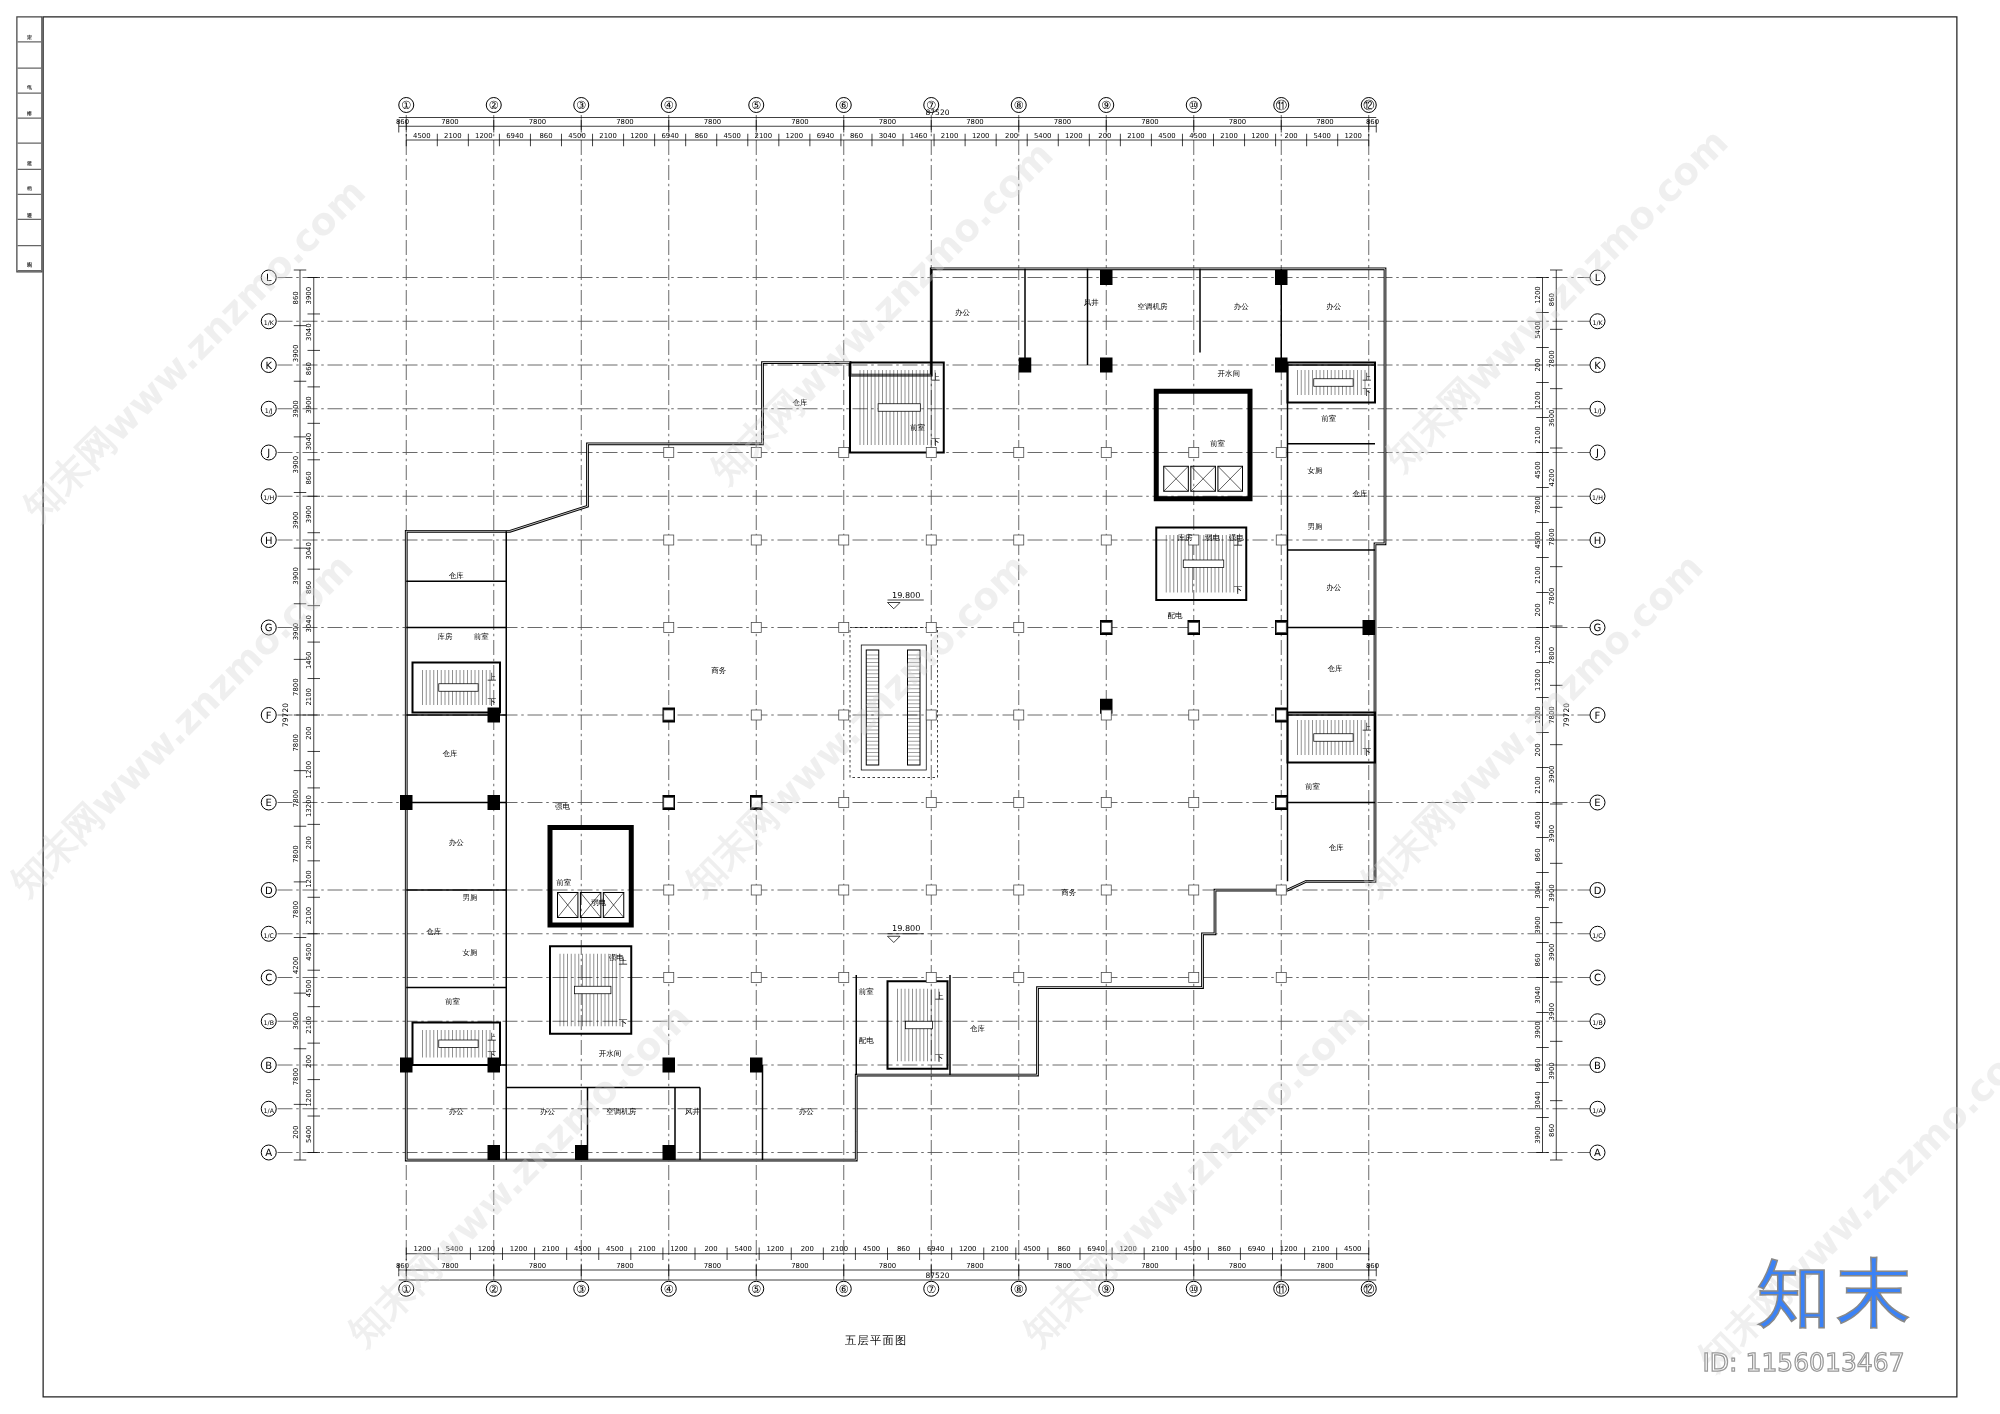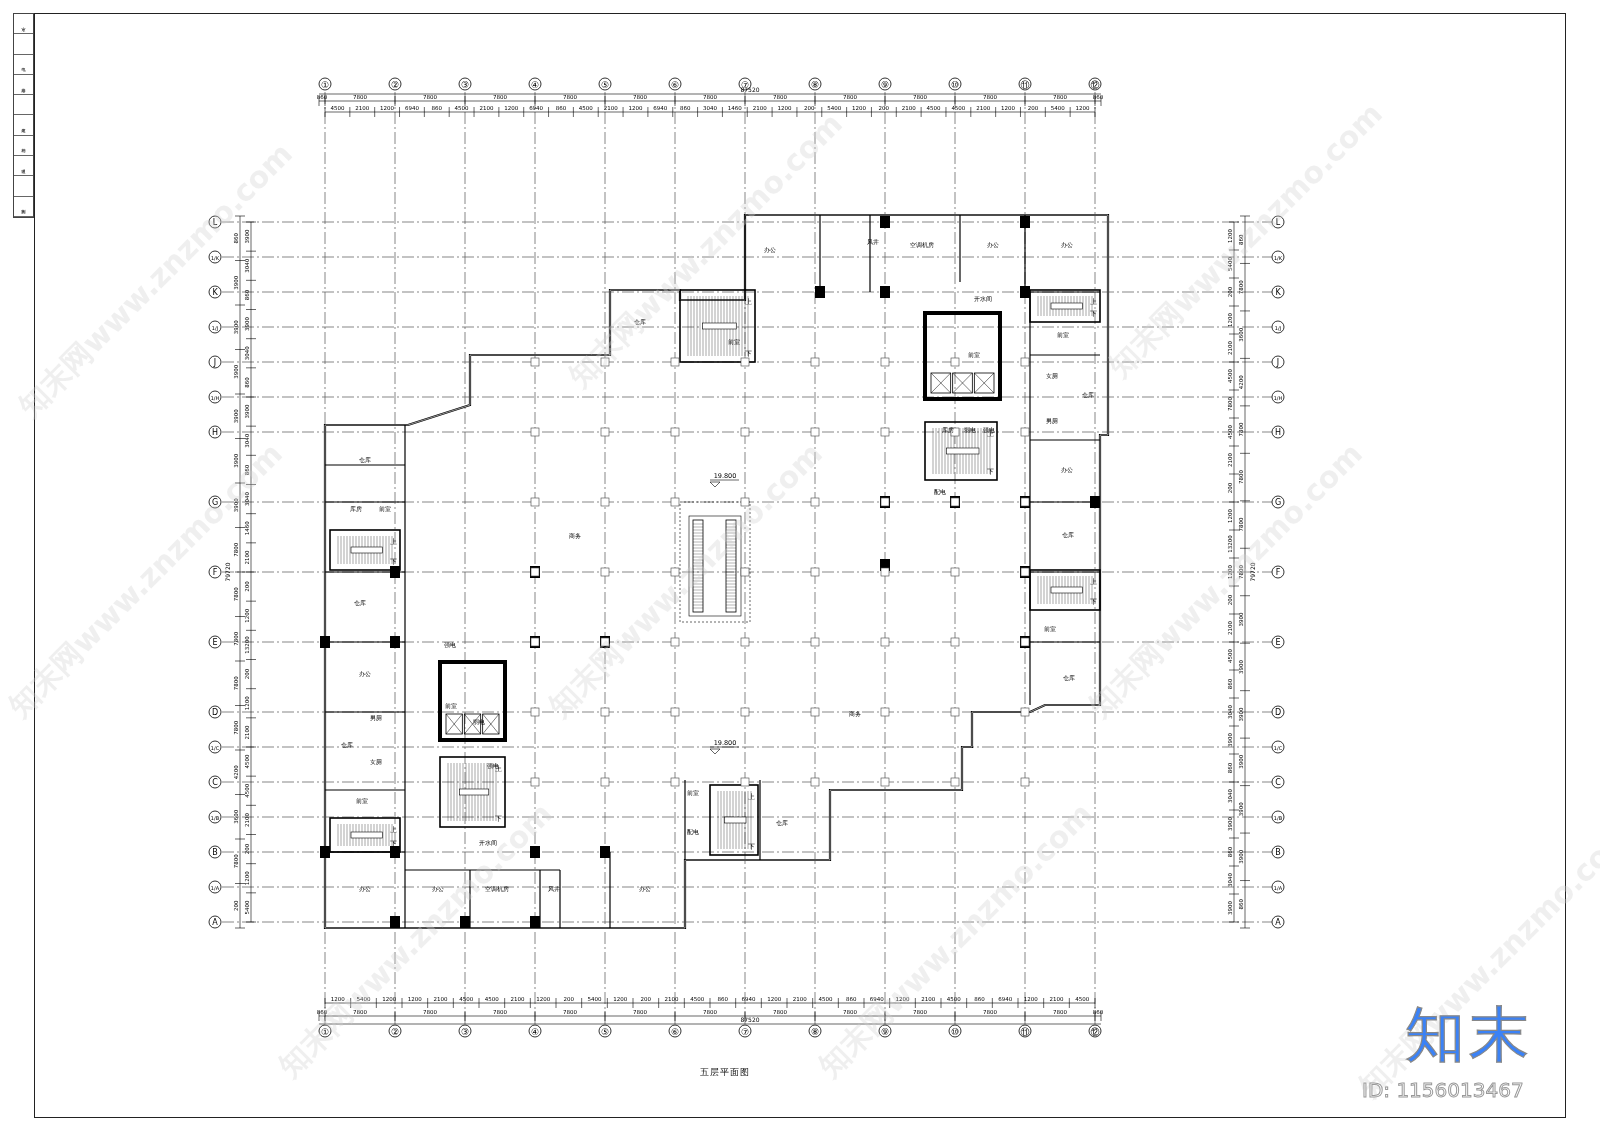--- a/index.html
+++ b/index.html
@@ -1,21 +1,21 @@
 <!DOCTYPE html>
 <html><head>
 <meta charset="utf-8">
 <style>
   html,body{margin:0;padding:0;background:#ffffff;}
   body{width:1600px;height:1131px;position:relative;overflow:hidden;font-family:"DejaVu Sans",sans-serif;color:#000;}
   #sheet{position:absolute;left:0;top:0;width:1600px;height:1131px;}
   .frame{position:absolute;left:34px;top:13px;width:1532px;height:1105px;border:1.5px solid #222;box-sizing:border-box;}
   .titleblock{position:absolute;left:13px;top:13px;width:21px;height:205px;border:1px solid #444;box-sizing:border-box;display:flex;flex-direction:column;}
   .tb-cell{flex:1;border-bottom:1px solid #666;font-size:4px;writing-mode:vertical-rl;display:flex;align-items:center;justify-content:center;color:#333;}
-  .drawing-title{position:absolute;left:700px;top:1066px;font-size:9px;letter-spacing:1px;color:#111;}
+  .drawing-title{position:absolute;left:676px;top:1066px;font-size:9px;letter-spacing:1px;color:#111;}
   .brand{position:absolute;left:1405px;top:995px;font-size:60px;color:#3b82f6;-webkit-text-stroke:1.2px #888;letter-spacing:4px;font-family:"DejaVu Sans",sans-serif;}
   .brand-id{position:absolute;left:1362px;top:1078px;font-size:20px;color:#fff;-webkit-text-stroke:1px #999;font-family:"DejaVu Sans",sans-serif;}
   svg text{font-family:"DejaVu Sans",sans-serif;}
   .wm{position:absolute;font-size:30px;color:rgba(210,210,210,0.35);transform:rotate(-45deg);white-space:nowrap;pointer-events:none;font-weight:bold;}
 </style>
 </head>
 <body>
 
 <div id="sheet">
 

